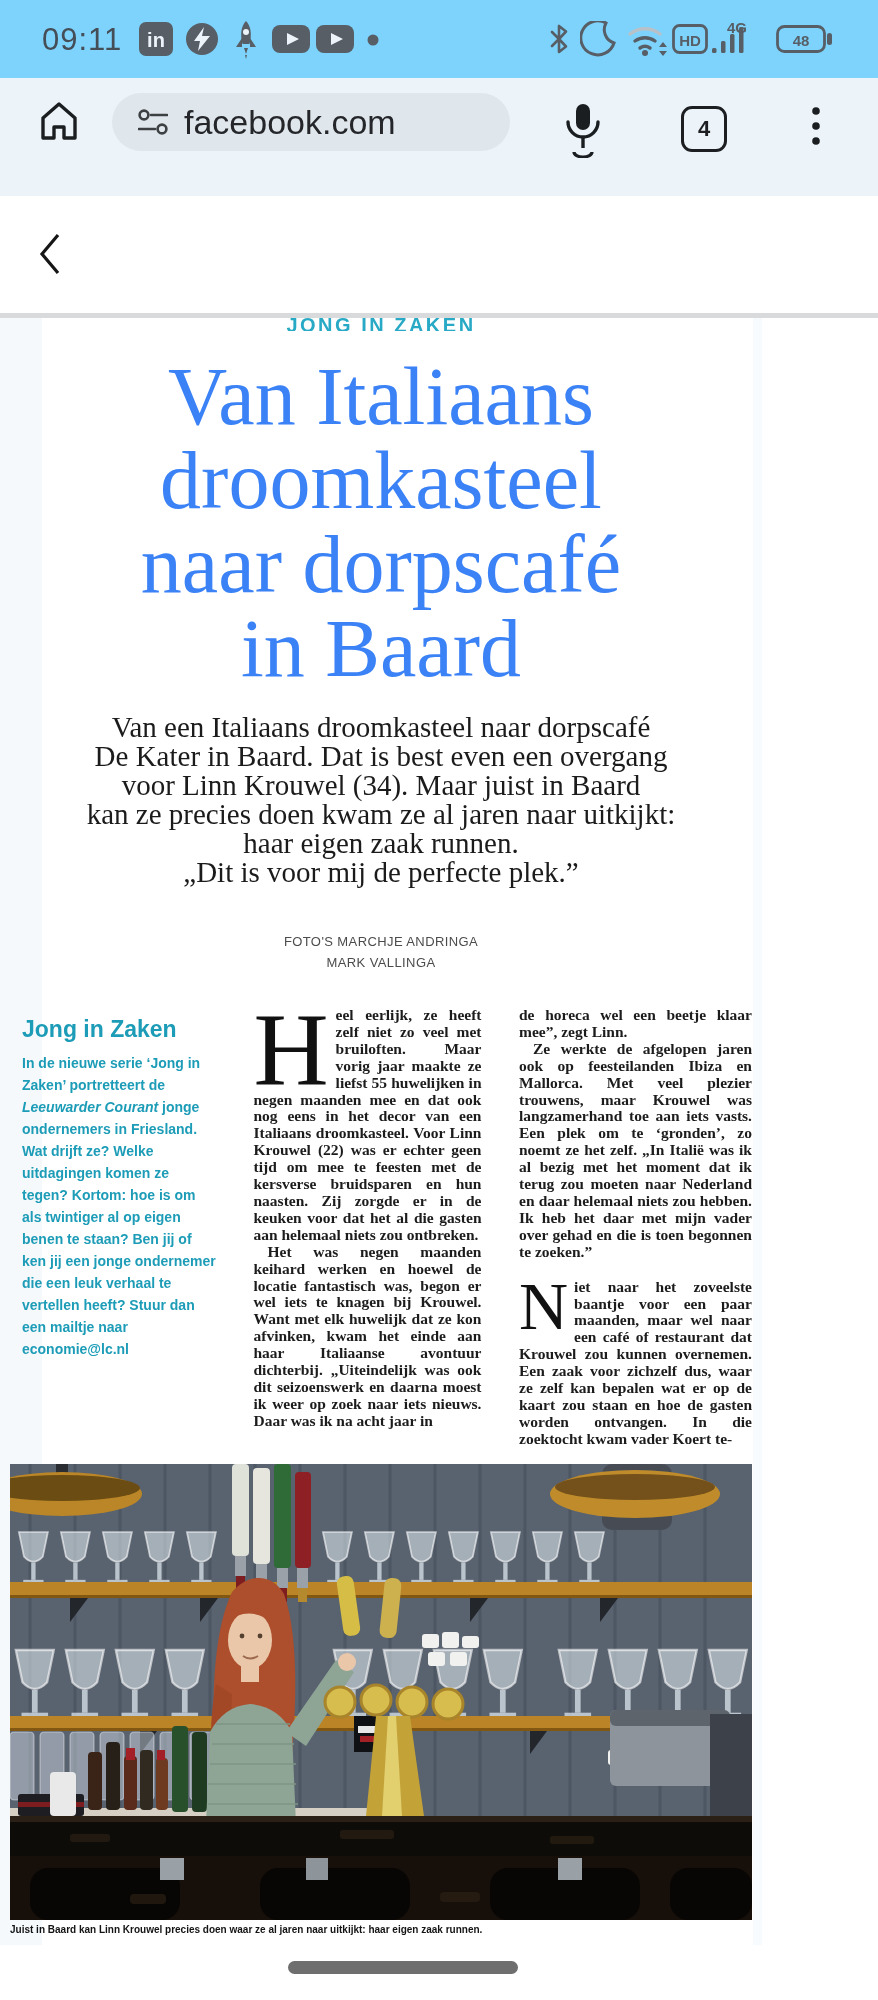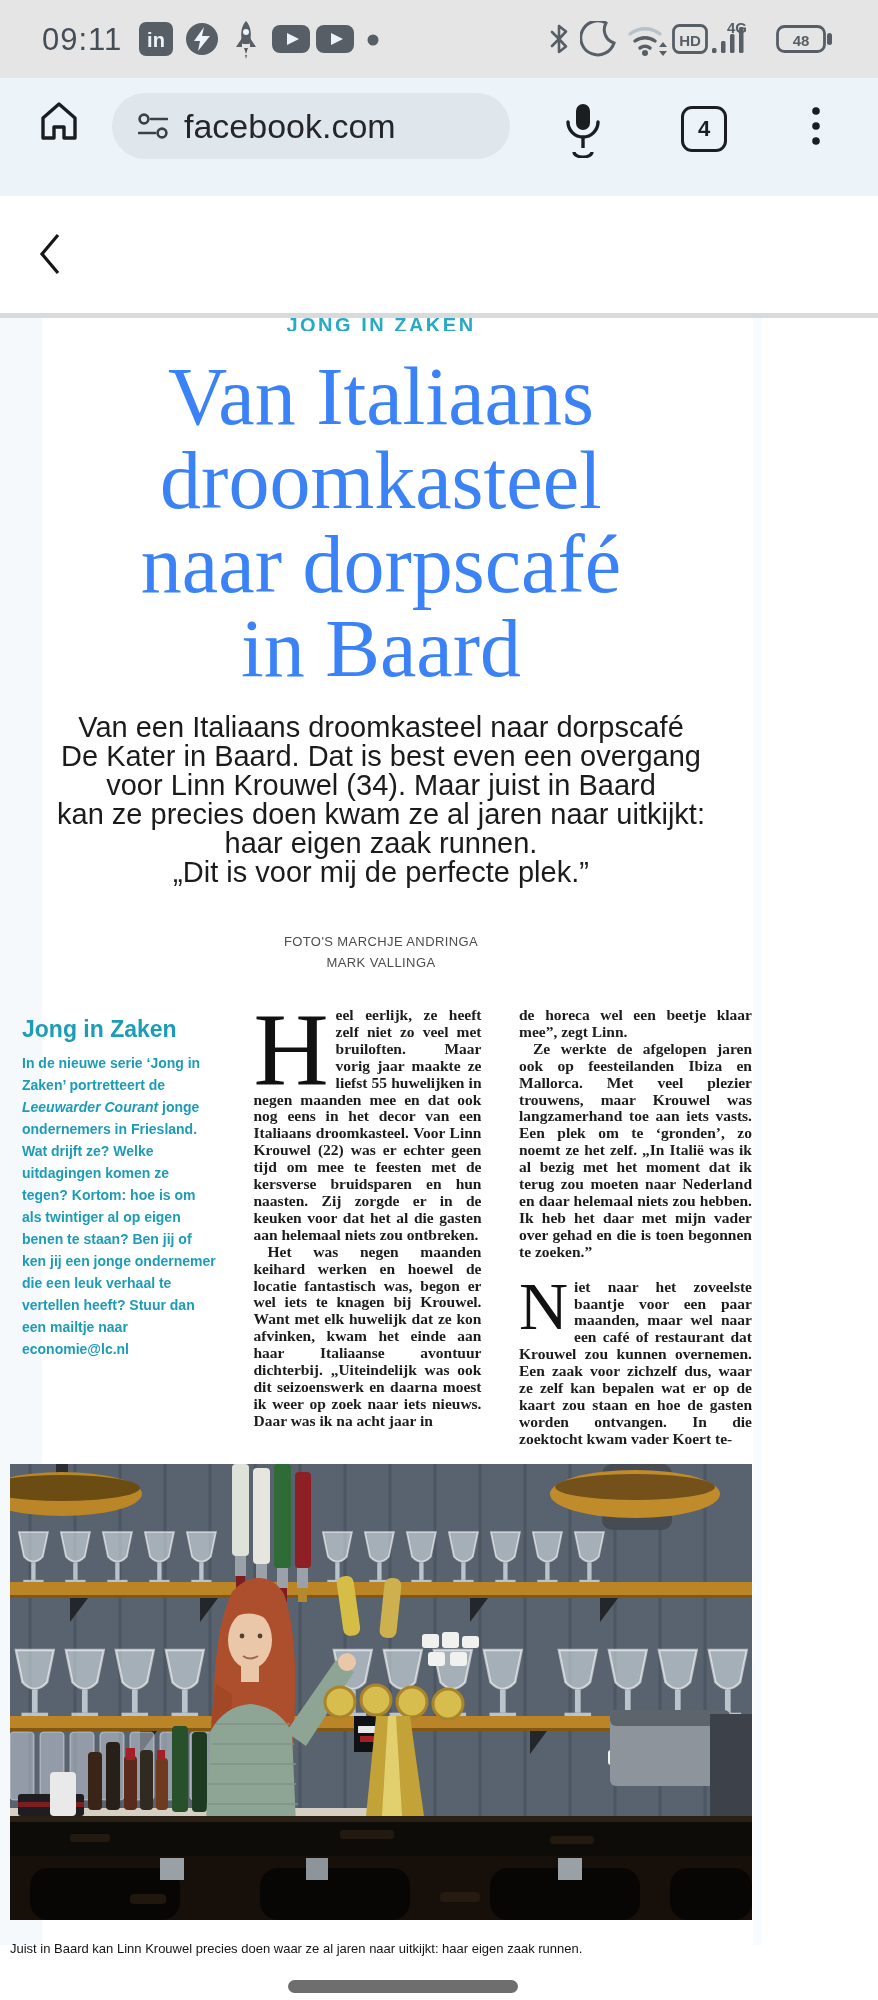--- a/index.html
+++ b/index.html
@@ -1,27 +1,27 @@
 <!DOCTYPE html>
 <html><head>
 <meta charset="utf-8">
 <style>
   html,body{margin:0;padding:0;}
   body{width:878px;height:2000px;background:#ffffff;overflow:hidden;
        font-family:"Liberation Sans",sans-serif;-webkit-font-smoothing:antialiased;}
   .screen{position:relative;width:878px;height:2000px;background:#fff;}
 
   
-  .status-bar{position:relative;height:78px;background:#e5e5e5;}
+  .status-bar{position:relative;height:78px;background:#7dd3fc;}
   .time{position:absolute;left:42px;top:22px;font-size:31px;color:#454d56;font-weight:500;letter-spacing:1px;}
   .sicon{position:absolute;top:0;}
 
   
   .chrome-bar{position:relative;height:118px;background:#ecf4fa;}
-  .url-pill{position:absolute;left:112px;top:15px;width:398px;height:66px;border-radius:33px;
+  .url-pill{position:absolute;left:112px;top:15px;width:398px;height:58px;border-radius:33px;
             background:#e0e7ec;display:flex;align-items:center;}
   .url-text{font-size:34px;color:#24262a;margin-left:16px;}
   .tab-box{position:absolute;left:681px;top:28px;width:40px;height:40px;border:3.5px solid #1c1e21;
            border-radius:11px;display:flex;align-items:center;justify-content:center;}
   .tab-count{font-size:22px;font-weight:700;color:#1c1e21;}
 
   
   .back-bar{position:relative;height:117px;background:#ffffff;border-bottom:5px solid #d8dadc;}
 
   
@@ -29,41 +29,41 @@
   .edge-left{position:absolute;left:0;top:0;width:42px;height:1627px;background:#f5f9fc;}
   .edge-right{position:absolute;right:0;top:0;width:9px;height:1627px;background:#f8fbfd;}
   .content{position:relative;width:742px;margin:0 auto;}
 
   .kicker-clip{height:13px;overflow:hidden;text-align:center;}
   .kicker{display:inline-block;font-size:20px;line-height:24px;margin-top:-11px;font-weight:700;
           letter-spacing:2.5px;color:#28a9c5;}
 
   .headline{margin-top:24px;text-align:center;font-family:"Liberation Serif",serif;
             font-size:82px;line-height:84px;color:#3b82f6;font-weight:400;}
-  .standfirst{margin-top:22px;text-align:center;font-family:Liberation Sans, sans-serif;
+  .standfirst{margin-top:22px;text-align:center;font-family:Liberation Serif, serif;
               font-size:29px;line-height:29px;color:#1b1b1b;}
   .byline{margin-top:44px;text-align:center;font-size:13px;line-height:21px;color:#4c4c4c;letter-spacing:.4px;}
 
   .columns{display:flex;justify-content:space-between;margin-top:34px;height:447px;overflow:hidden;}
   .col{font-family:"Liberation Serif",serif;font-size:15.5px;line-height:16.9px;color:#1c1c1c;
        text-align:justify;font-weight:600;}
   .col p{margin:0;}
   .col .indent{text-indent:14px;}
   .col-side{width:206px;padding-left:12px;box-sizing:border-box;font-family:"Liberation Sans",sans-serif;
             color:#1d9cb7;text-align:left;font-weight:700;}
   .col-side h3{margin:14px 0 14px 0;font-size:23px;color:#1d9cb7;}
   .col-side p{font-size:14px;line-height:22px;}
   .col-mid{width:228px;}
   .col-right{width:233px;}
   .gap-par{margin-top:18px !important;}
   .dropcap-h{float:left;font-size:104px;line-height:80px;padding:3px 7px 0 0;font-weight:500;color:#111;}
   .dropcap-n{float:left;font-size:68px;line-height:50px;padding:2px 6px 0 0;font-weight:500;color:#111;}
 
   .photo-wrap{margin-top:10px;width:742px;height:456px;overflow:hidden;}
-  .caption{margin-top:20px;font-size:13px;font-weight:400;color:#141414;line-height:18px;}
+  .caption{margin-top:1px;font-size:10px;font-weight:700;color:#141414;line-height:18px;}
 
   .gesture-pill{width:230px;height:13px;border-radius:7px;background:#6e6e6e;margin:22px 0 0 288px;}
 </style>
 </head>
 <body>
 
 <div class="screen">
 
   <div class="status-bar">
     <span class="time">09:11</span>

